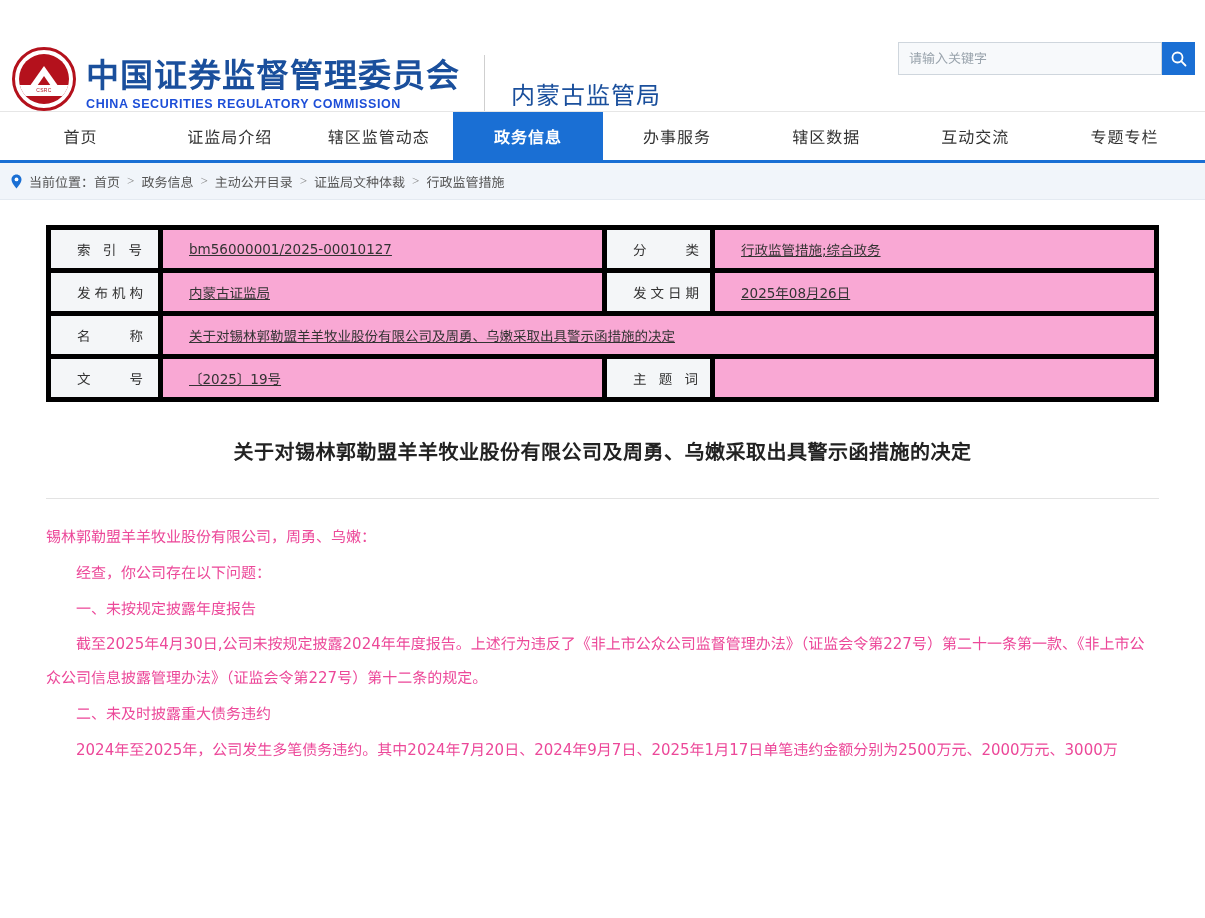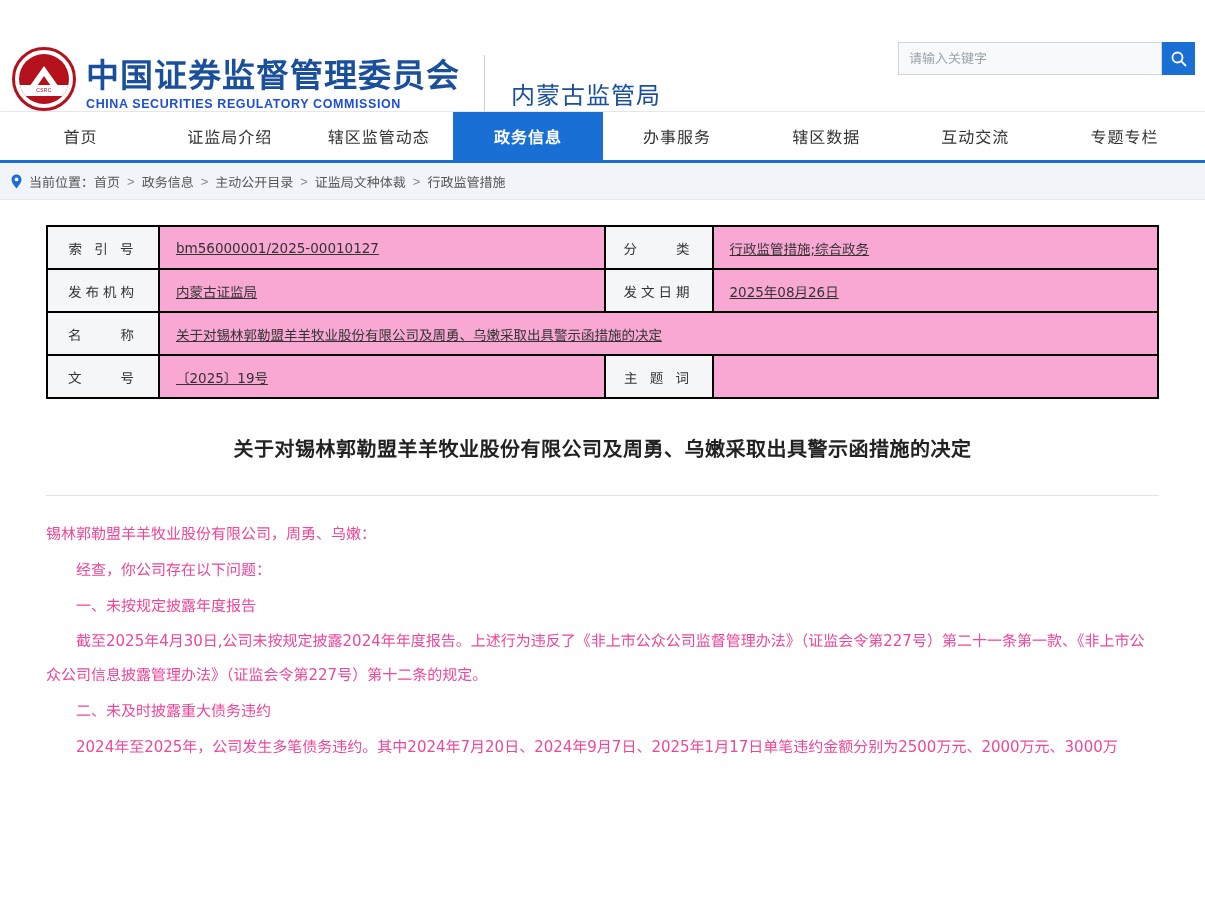--- a/index.html
+++ b/index.html
@@ -157,42 +157,42 @@
   
   .breadcrumb {
     height: 37px;
     background: #f1f5fa;
     display: flex;
     align-items: center;
     padding-left: 10px;
     font-size: 13px;
     color: #555;
     border-bottom: 1px solid #e4eaf1;
-    font-family: Liberation Sans, sans-serif;
+    font-family: Liberation Serif, serif;
   }
   .pin-icon { margin-right: 6px; display: flex; align-items: center; }
   .crumb-sep { margin: 0 7px; color: #888; }
   .crumb-link { color: #555; cursor: pointer; }
 
   
   .content {
     padding: 0 46px;
   }
   .meta-table {
     width: 1113px;
     margin: 25px auto 0;
     border-collapse: collapse;
     border: 1px solid #e3e3e3;
     font-size: 13.5px;
     table-layout: fixed;
   }
   .meta-table td {
-    border: 2px solid #000000;
+    border: 5px solid #000000;
     height: 43px;
-    padding: 4px 16px;
+    padding: 4px 26px;
     color: #333;
     font-family: "DejaVu Sans", sans-serif;
   }
   .meta-label {
     background: #f4f6f8;
     color: #333;
     text-align: center;
     width: 112px;
     letter-spacing: 4px;
     white-space: nowrap;

